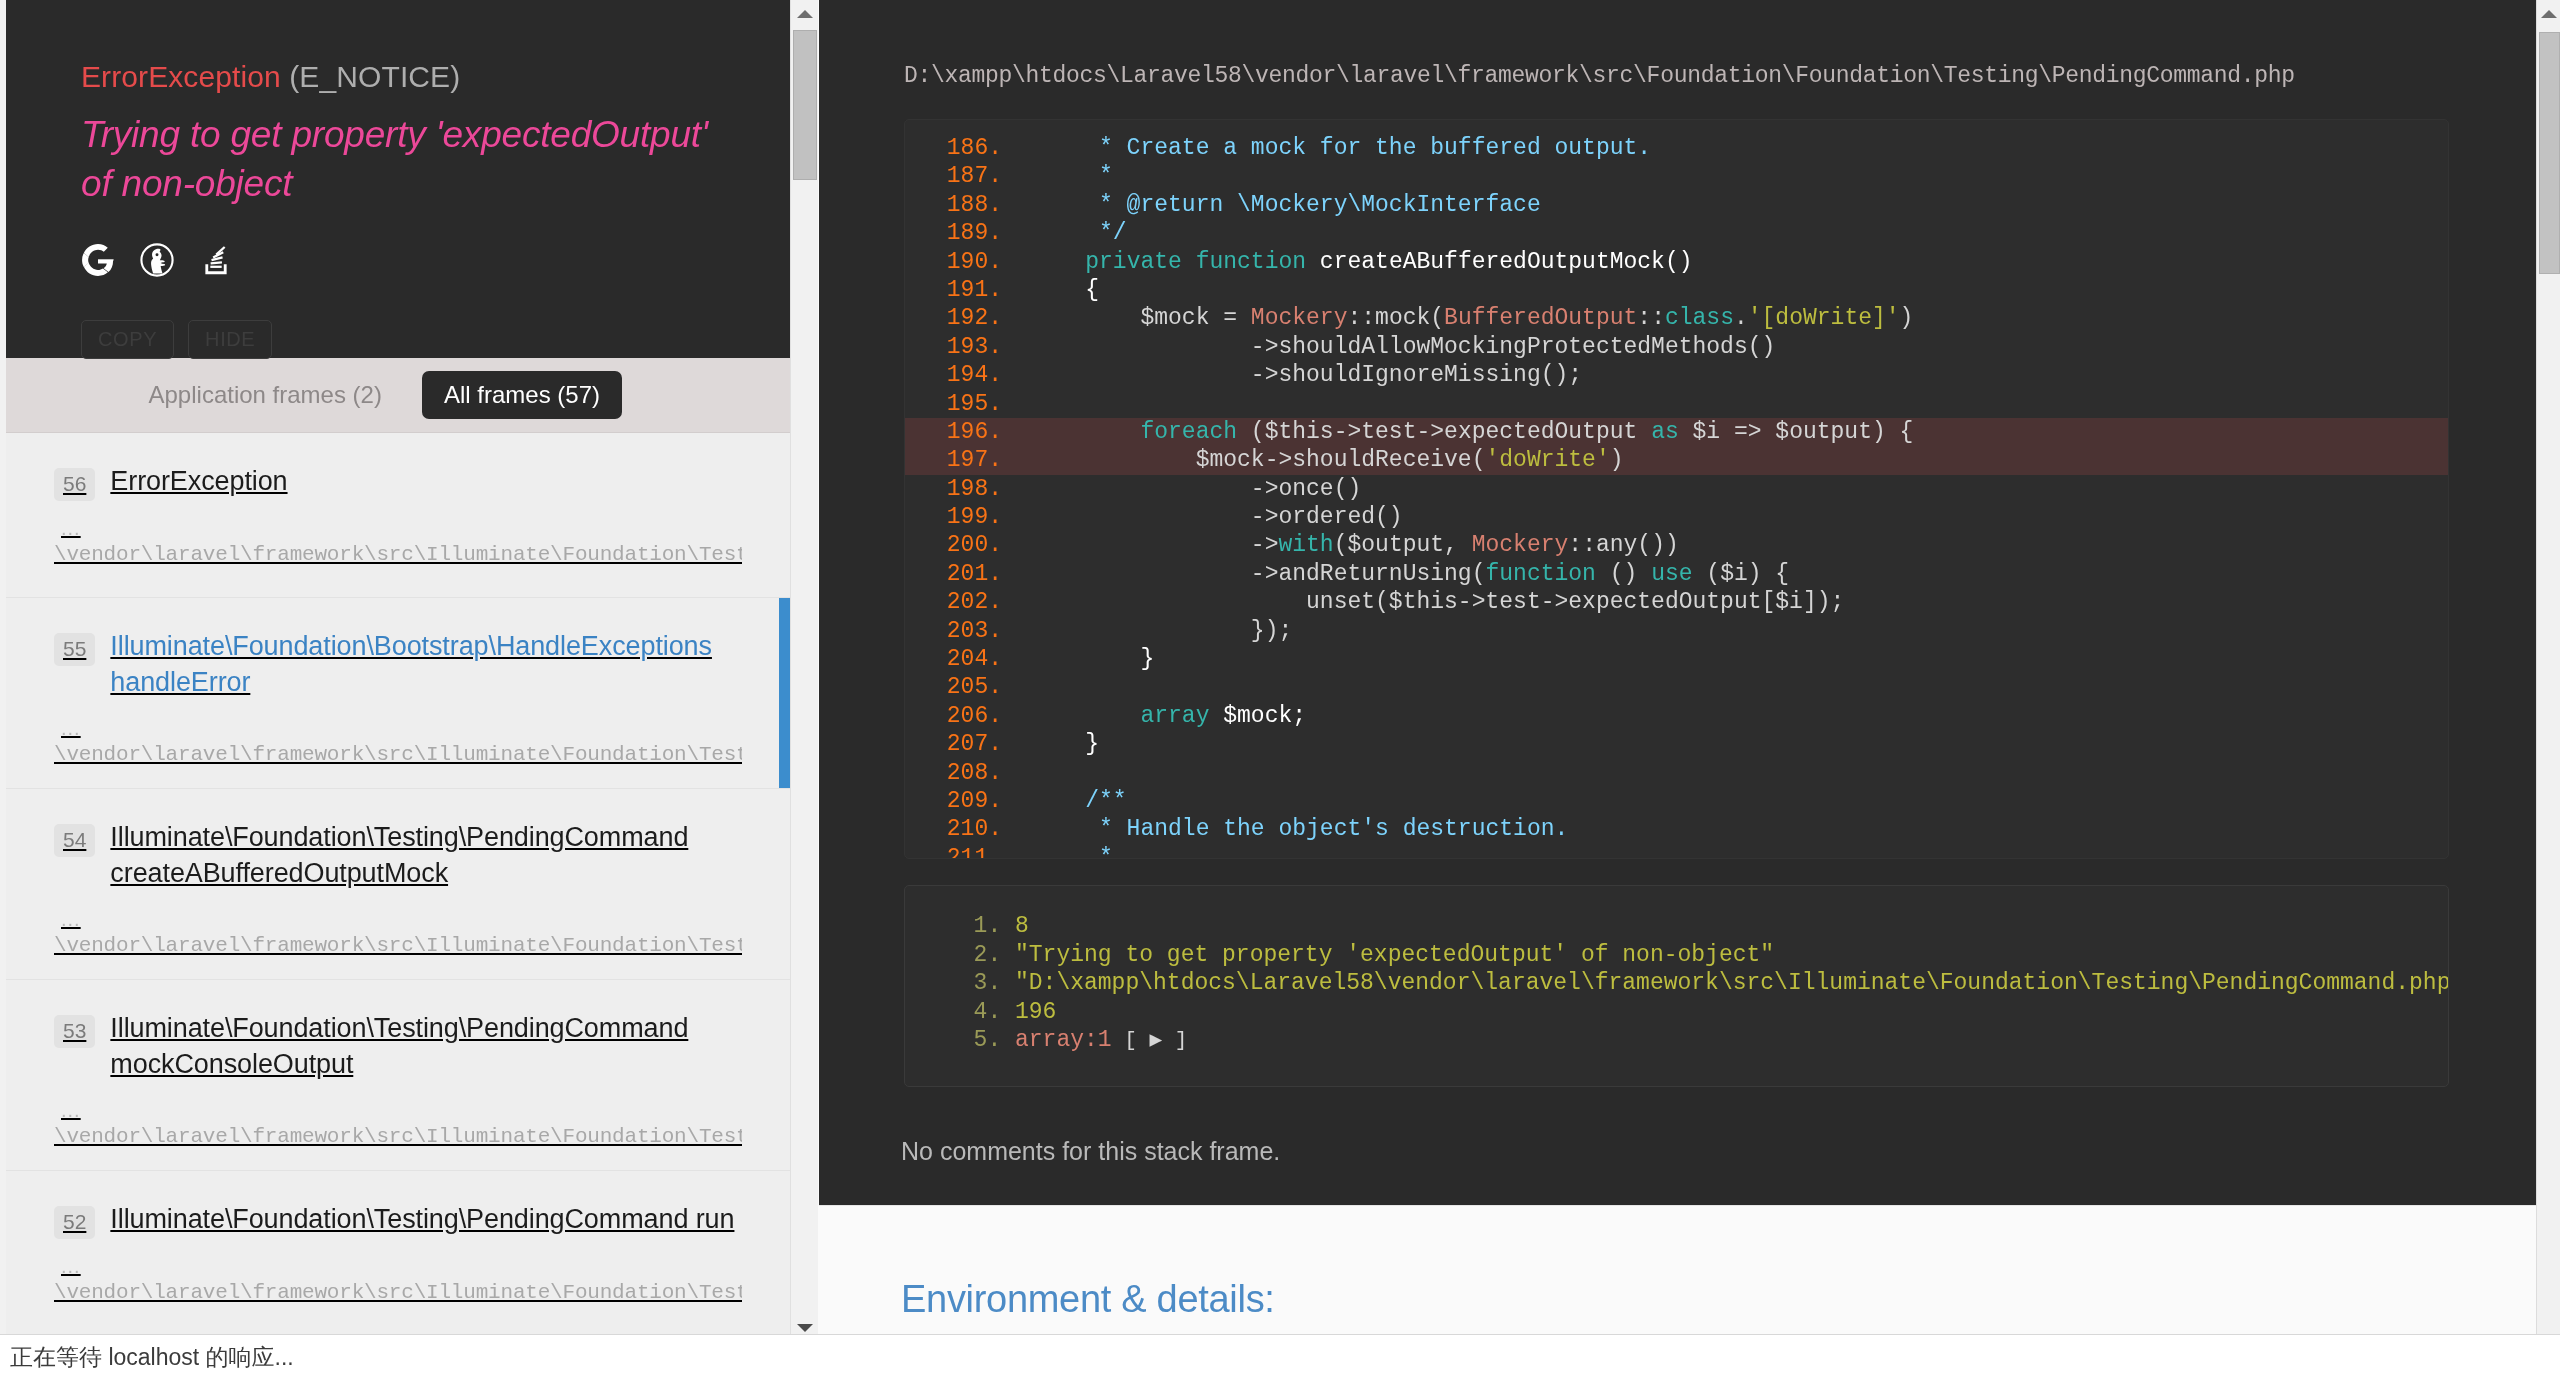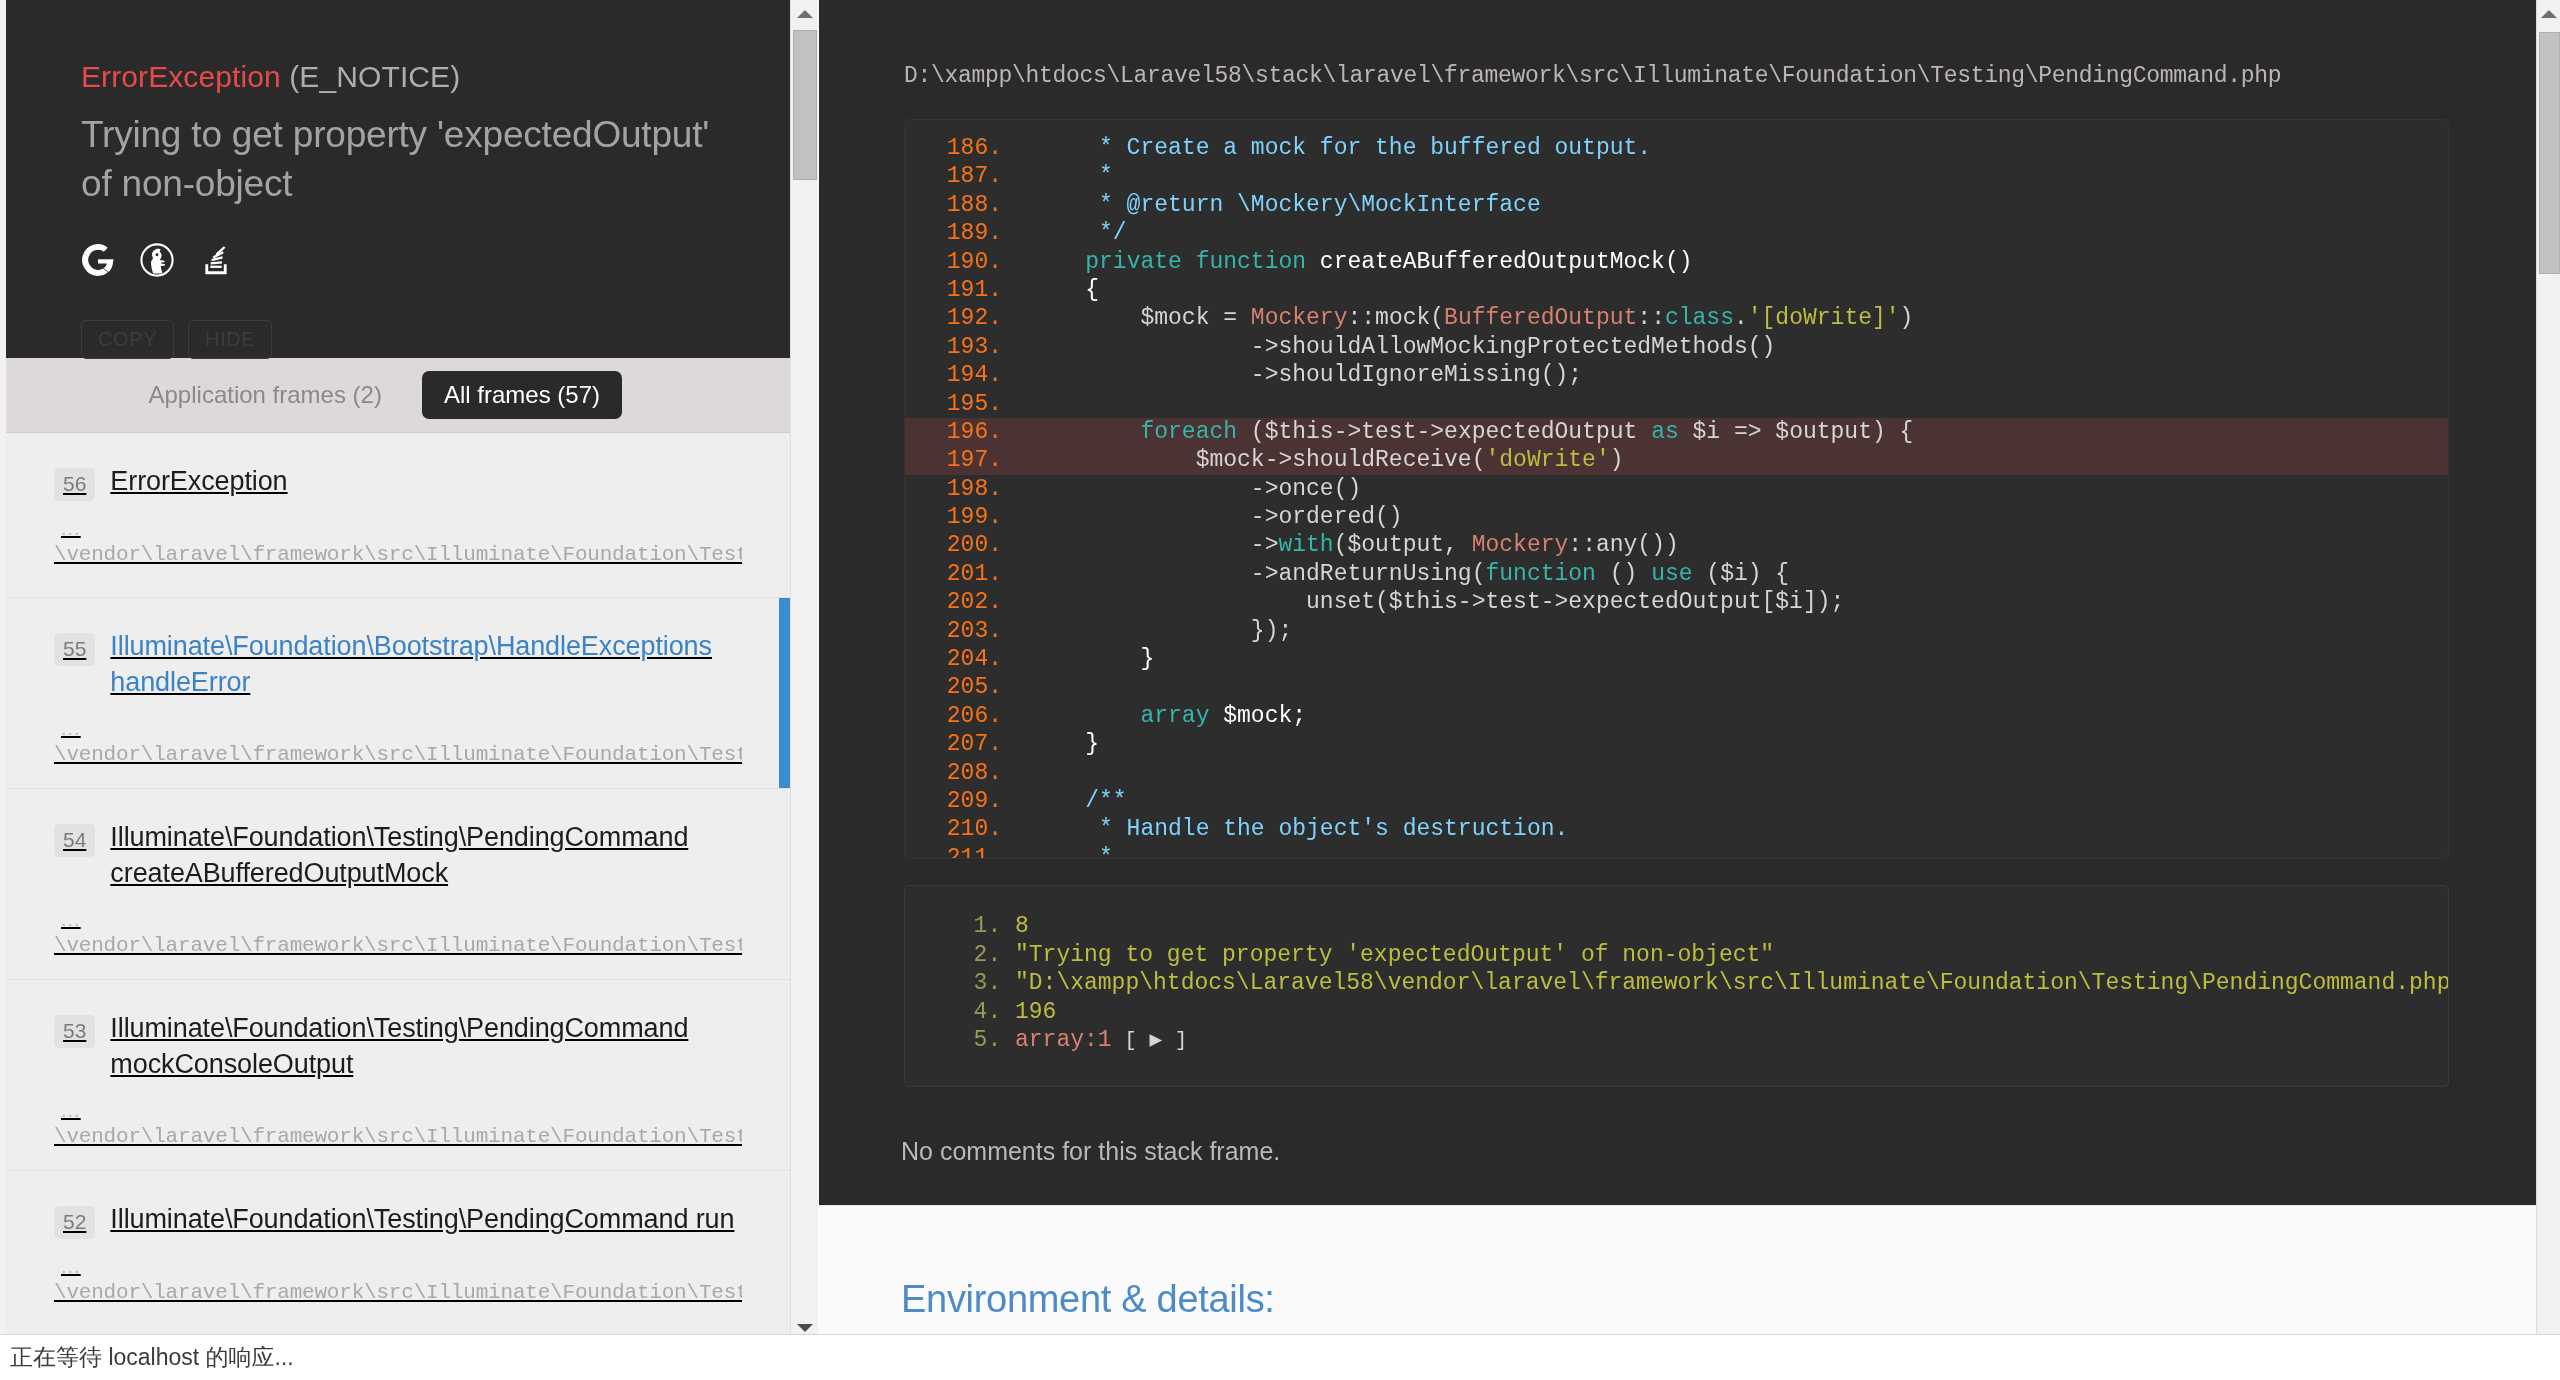--- a/index.html
+++ b/index.html
@@ -28,26 +28,27 @@
   }
   .exc-class-line {
     font-size: 30px;
     line-height: 1.25;
     margin-bottom: 14px;
     letter-spacing: .1px;
   }
   .exc-class { color: #e54b4b; }
   .exc-type  { color: #aeaeae; }
   .exc-message {
-    color: #a3a3a3;
+    color: #ec4899;
     font-size: 37px;
     line-height: 1.33;
     font-weight: 400;
     max-width: 640px;
     letter-spacing: -.2px;
+    font-style: italic;
   }
   .search-icons {
     margin-top: 34px;
     display: flex;
     align-items: center;
     gap: 25px;
     height: 40px;
   }
   .search-icons .ico { display: block; cursor: pointer; }
   .exc-actions {
@@ -462,21 +463,21 @@
     <div class="sb-up">
         <div class="tri tri-up"></div>
       </div>
     <div id="left-sb-thumb"></div>
     <div class="sb-down">
         <div class="tri tri-down"></div>
       </div>
   </div>
 
   <div id="right-panel">
-    <div id="frame-file-path">D:\xampp\htdocs\Laravel58\stack\laravel\framework\src\Illuminate\Foundation\Testing\PendingCommand.php</div>
+    <div id="frame-file-path">D:\xampp\htdocs\Laravel58\vendor\laravel\framework\src\Foundation\Foundation\Testing\PendingCommand.php</div>
 
     <div id="code-block">
         <div class="code-line"><span class="ln">186.</span><span><span class="tok-c">     * Create a mock for the buffered output.</span></span></div>
         <div class="code-line"><span class="ln">187.</span><span><span class="tok-c">     *</span></span></div>
         <div class="code-line"><span class="ln">188.</span><span><span class="tok-c">     * @return \Mockery\MockInterface</span></span></div>
         <div class="code-line"><span class="ln">189.</span><span><span class="tok-c">     */</span></span></div>
         <div class="code-line"><span class="ln">190.</span><span><span class="cd">    </span><span class="tok-kw">private function</span><span class="tok-w"> createABufferedOutputMock()</span></span></div>
         <div class="code-line"><span class="ln">191.</span><span><span class="tok-w">    {</span></span></div>
         <div class="code-line"><span class="ln">192.</span><span><span class="cd">        $mock = </span><span class="tok-cls">Mockery</span><span class="cd">::mock(</span><span class="tok-cls">BufferedOutput</span><span class="cd">::</span><span class="tok-kw">class</span><span class="cd">.</span><span class="tok-str">'[doWrite]'</span><span class="cd">)</span></span></div>
         <div class="code-line"><span class="ln">193.</span><span><span class="cd">                -&gt;shouldAllowMockingProtectedMethods()</span></span></div>

